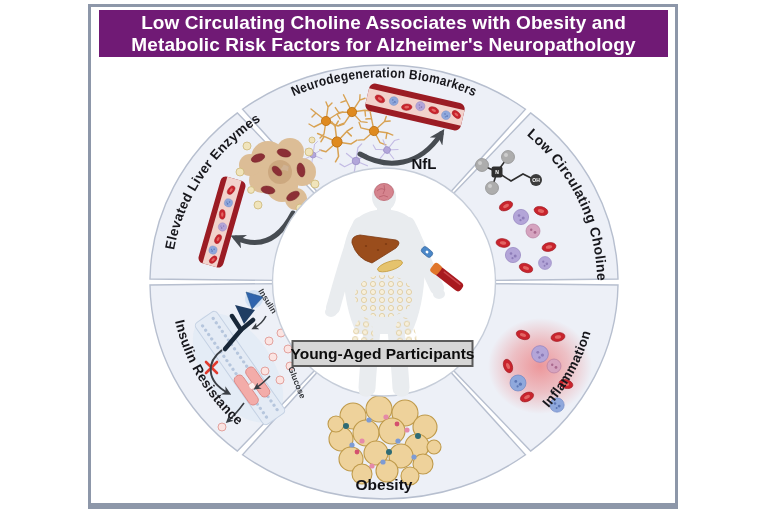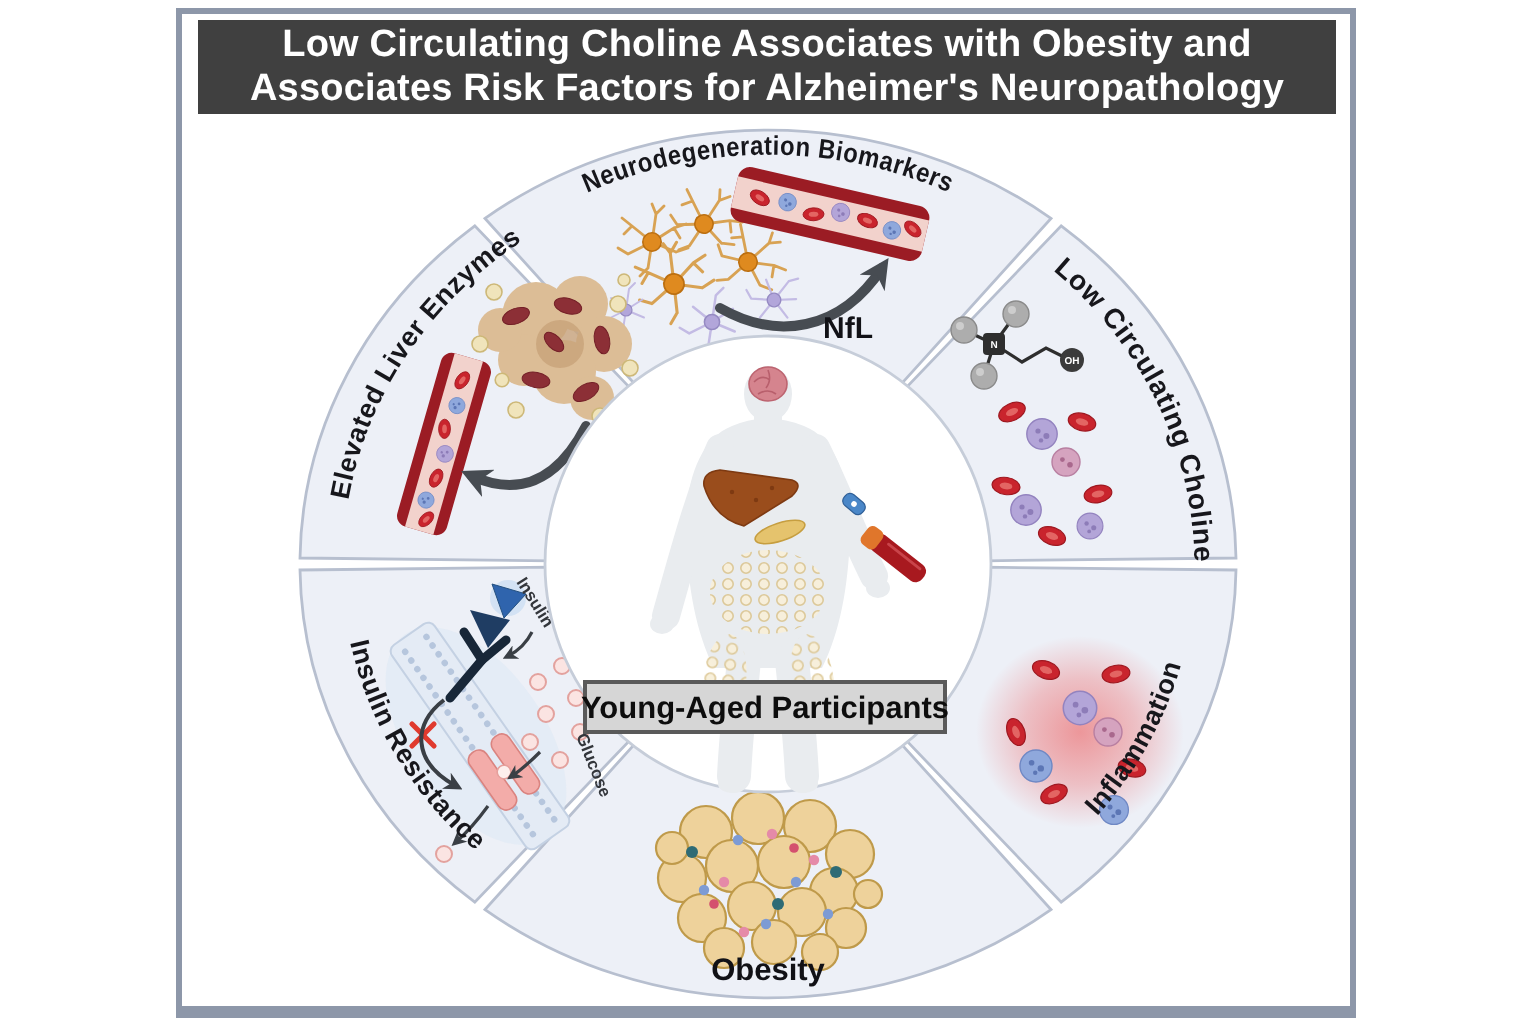--- a/index.html
+++ b/index.html
@@ -6,41 +6,41 @@
   body{
     width:768px;height:509px;background:#ffffff;overflow:hidden;position:relative;
     font-family:"Liberation Sans",sans-serif;
   }
   .frame{
     position:absolute;left:88px;top:4px;width:584px;height:496px;
     border:3px solid #8d97a9;border-bottom-width:6px;background:#ffffff;
   }
   .titlebar{
     position:absolute;left:99px;top:10px;width:569px;height:47px;
-    background:#404040;color:#ffffff;text-align:center;
+    background:#701a75;color:#ffffff;text-align:center;
     font-weight:bold;font-size:19px;line-height:22px;padding-top:2px;
     box-sizing:border-box;letter-spacing:.1px;z-index:3;
   }
   svg.canvas{position:absolute;left:0;top:0;width:768px;height:509px;z-index:2;}
   .seg-label{font-family:"Liberation Sans",sans-serif;font-weight:bold;font-size:13.5px;fill:#17171c;letter-spacing:.3px;}
   .seg-label-lg{font-size:14px;}
   .note{font-family:"Liberation Sans",sans-serif;font-weight:bold;font-size:15px;fill:#111116;}
   .note-lg{font-size:15.5px;}
   .tiny{font-family:"Liberation Sans",sans-serif;font-weight:bold;font-size:8.5px;fill:#33363b;}
   .atom{font-family:"Liberation Sans",sans-serif;font-weight:bold;font-size:5px;fill:#ffffff;}
   .center-label-text{font-family:"Liberation Sans",sans-serif;font-weight:bold;font-size:15.5px;fill:#0d0d0d;}
 </style>
 </head>
 <body>
 
 <div class="frame"></div>
 
 <div class="titlebar">
   <div>Low Circulating Choline Associates with Obesity and</div>
-  <div>Associates Risk Factors for Alzheimer's Neuropathology</div>
+  <div>Metabolic Risk Factors for Alzheimer's Neuropathology</div>
 </div>
 
 <svg class="canvas" viewBox="0 0 768 509">
   <defs>
     <marker id="ahG" viewBox="0 0 10 10" refX="6" refY="5" markerWidth="3" markerHeight="3" orient="auto">
       <path d="M0 0 L10 5 L0 10 L3 5 Z" fill="#474c52"></path>
     </marker>
     <marker id="ahS" viewBox="0 0 10 10" refX="6" refY="5" markerWidth="4.6" markerHeight="4.6" orient="auto">
       <path d="M0 0 L10 5 L0 10 L3 5 Z" fill="#3a3f45"></path>
     </marker>

